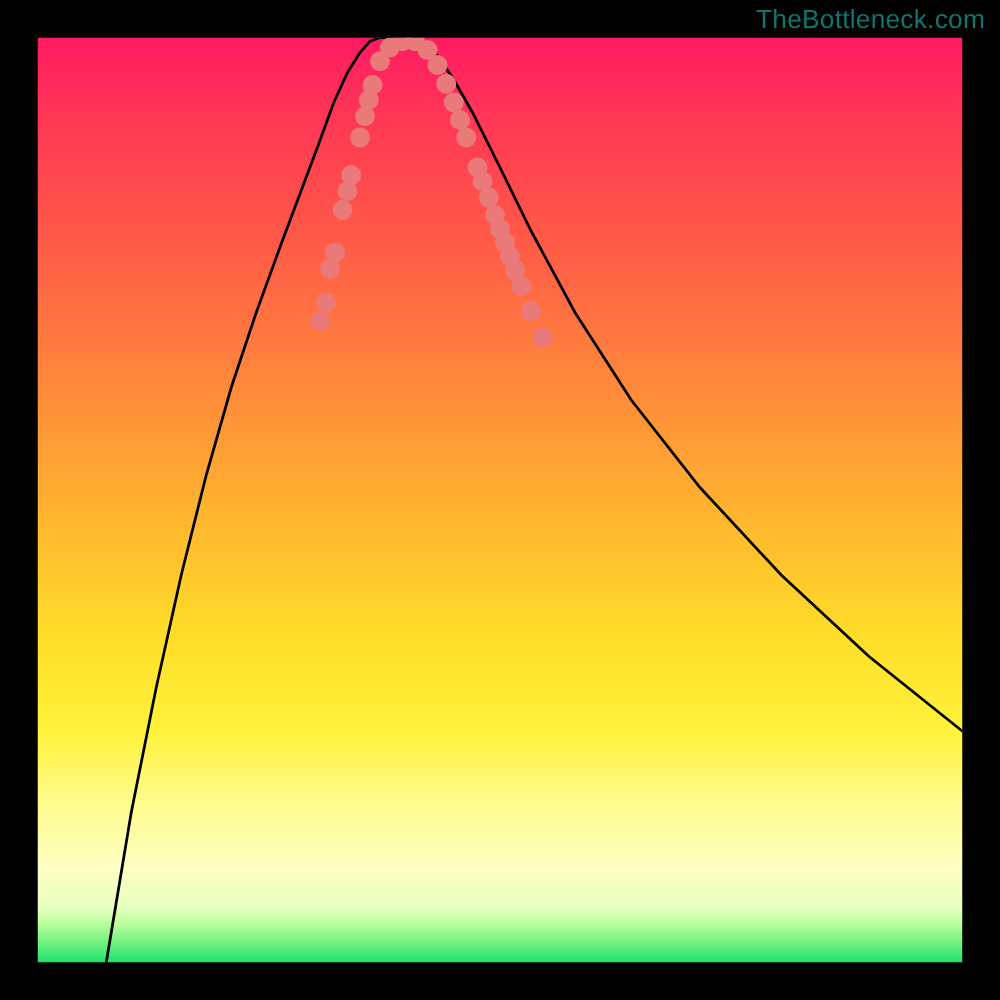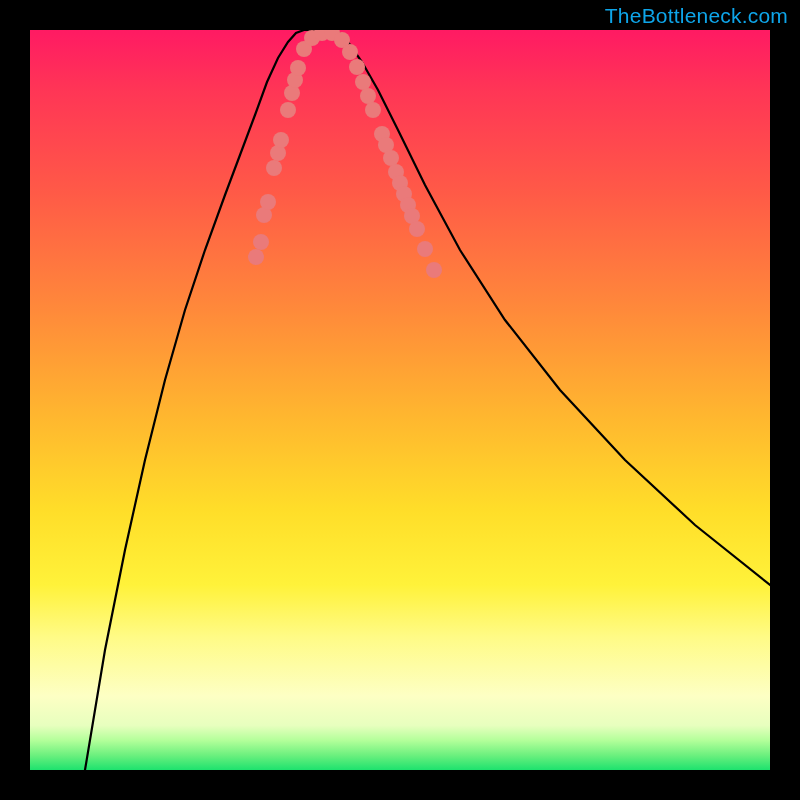--- a/index.html
+++ b/index.html
@@ -42,21 +42,21 @@
       #e7ffbe 94%,
       #b3ff9a 96%,
       #6cf07e 98%,
       #1de26e 100%
     );
   }
   .watermark {
     position: absolute;
     top: 4px;
     right: 12px;
-    color: #0ea5e9;
+    color: #0f766e;
     font-size: 21px;
     font-weight: 500;
     letter-spacing: 0.2px;
     user-select: none;
   }
   svg.curves {
     position: absolute;
     inset: 0;
   }
 </style>

